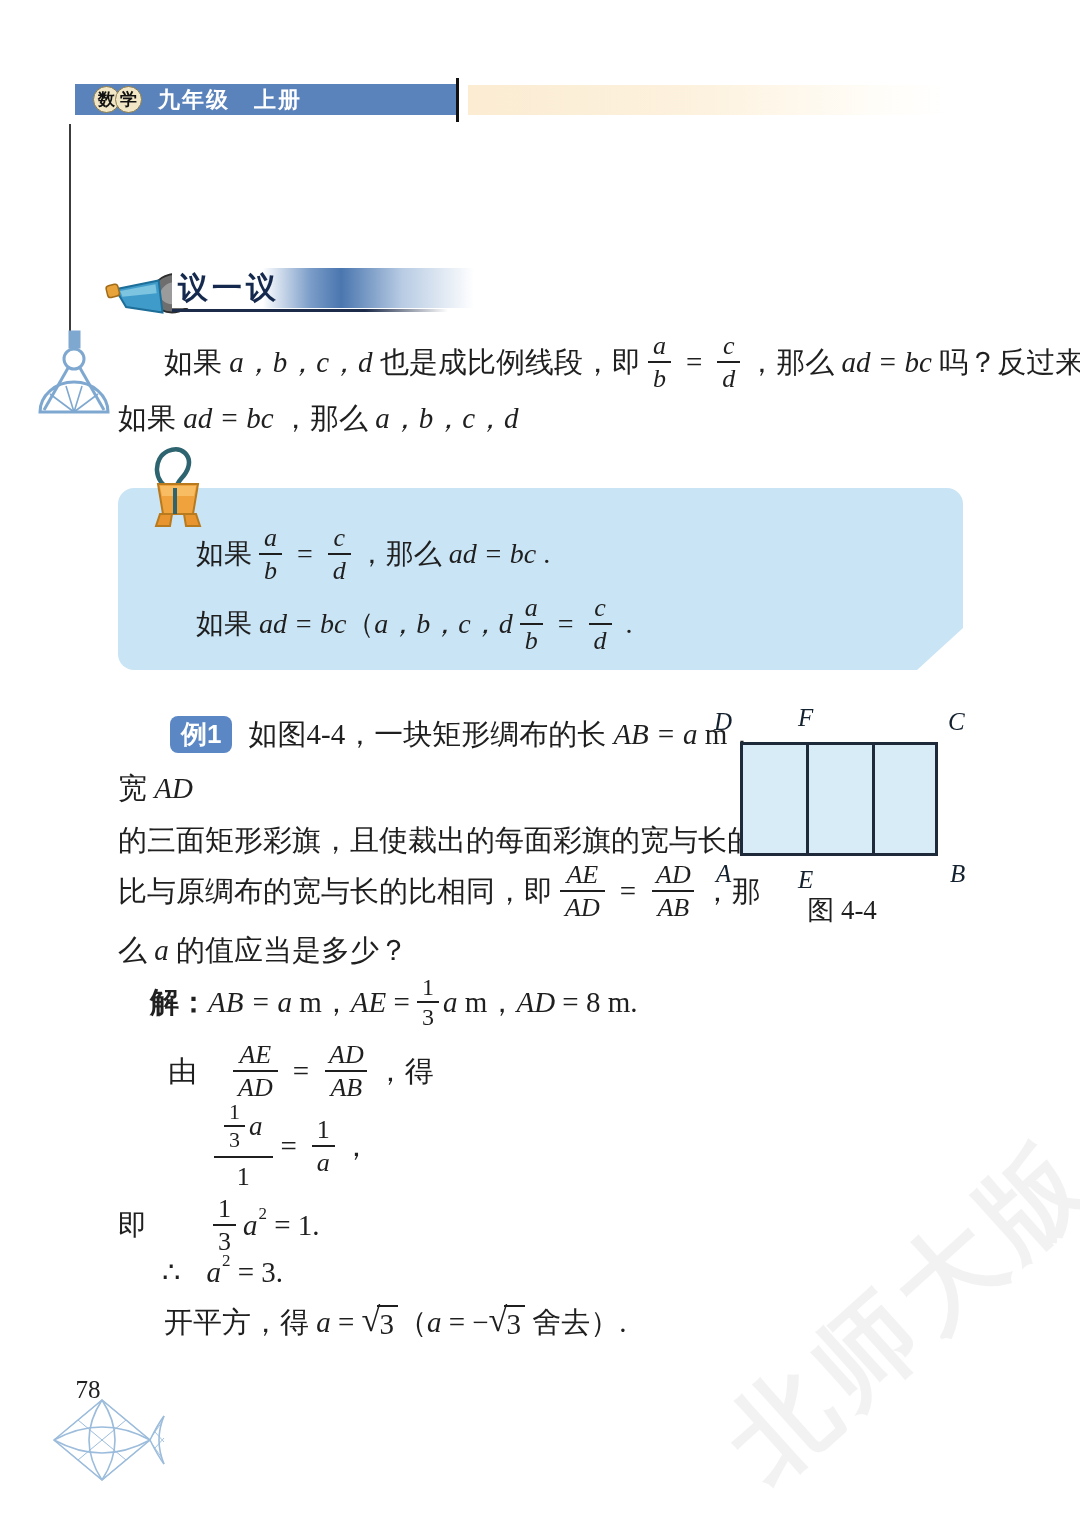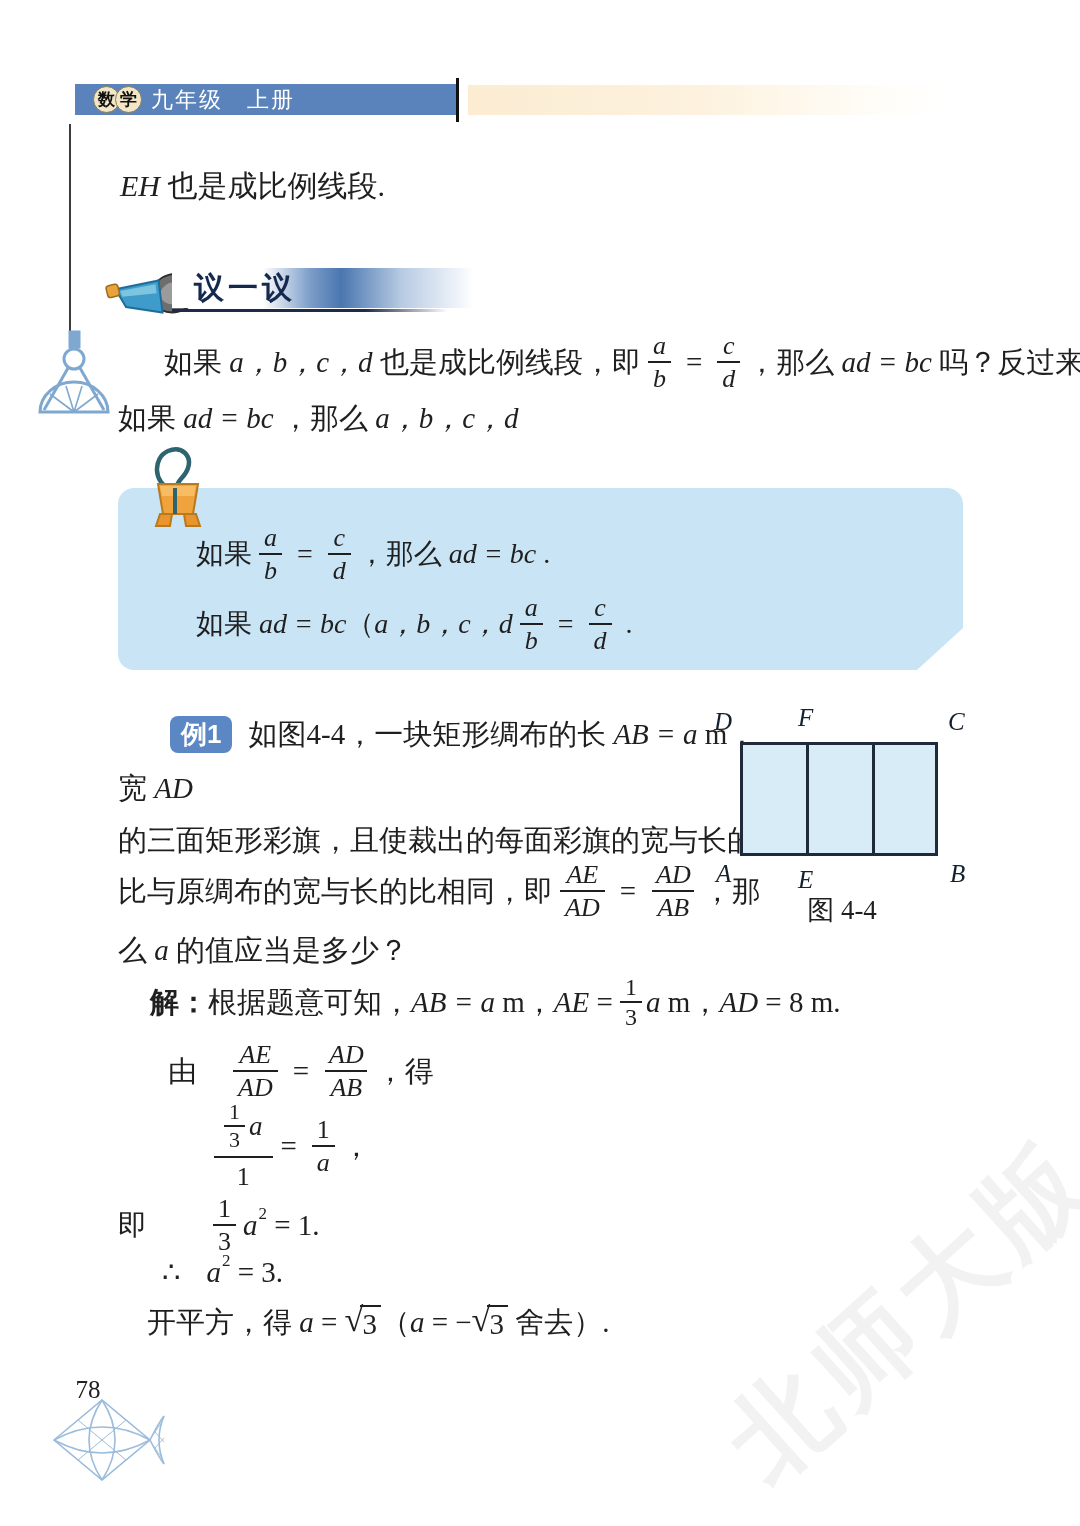--- a/index.html
+++ b/index.html
@@ -35,32 +35,32 @@
     left:75px;top:84px;width:382px;height:31px;background:#5b83bb;
     display:flex;align-items:center;padding-left:18px;box-sizing:border-box;
   }
   .badge-circles{display:flex;align-items:center;}
   .badge-circle{
     width:27px;height:27px;border-radius:50%;background:#f1e7c6;border:1px solid #8a7b4a;
     display:flex;align-items:center;justify-content:center;
     font-size:17px;font-weight:bold;color:#111;box-sizing:border-box;
   }
   .badge-circle.second{margin-left:-5px;}
-  .header-title{color:#ffffff;font-weight:normal;font-size:22px;margin-left:9px;letter-spacing:2px;}
+  .header-title{color:#ffffff;font-weight:bold;font-size:22px;margin-left:16px;letter-spacing:2px;}
   .header-sep{left:456px;top:78px;width:3px;height:44px;background:#111;}
   .beige-bar{left:468px;top:85px;width:480px;height:30px;
     background:linear-gradient(90deg,#fbecd2 0%,#fdf2df 50%,#fffdf8 85%,#ffffff 100%);}
   .left-rule{left:69px;top:124px;width:2px;height:208px;background:#3c3c3c;}
   
   .banner{
     left:172px;top:268px;width:302px;height:40px;
     background:linear-gradient(90deg,#ffffff 0%,#ffffff 30%,#7a9cc8 46%,#4a76af 56%,#b7cbe3 76%,#ffffff 100%);
     display:flex;align-items:center;
   }
-  .banner-title{font-size:30px;font-weight:bold;color:#15294e;letter-spacing:4px;padding-left:22px;}
+  .banner-title{font-size:30px;font-weight:bold;color:#15294e;letter-spacing:4px;padding-left:6px;}
   .banner-underline{left:172px;top:309px;width:276px;height:3px;
     background:linear-gradient(90deg,#1c2b4a 0%,#1c2b4a 70%,rgba(28,43,74,0) 100%);}
   
   .panel{
     left:118px;top:488px;width:845px;height:182px;background:#c9e4f5;border-radius:16px;
   }
   .curl{position:absolute;right:0;bottom:0;width:46px;height:42px;background:#ffffff;
     clip-path:polygon(100% 0,100% 100%,0 100%);}
   .curl-fold{position:absolute;left:0;top:0;width:100%;height:100%;
     clip-path:polygon(2% 98%,98% 2%,66% 34%,30% 70%);
@@ -108,24 +108,20 @@
       <rect x="40" y="2" width="9" height="15" fill="#7fa8d0"></rect>
       <circle cx="44" cy="29" r="10"></circle>
       <path d="M38 38 L14 80"></path>
       <path d="M50 38 L74 80"></path>
       <path d="M10 82 A 34 30 0 0 1 78 82 Z"></path>
       <path d="M44 82 L20 64 M44 82 L36 56 M44 82 L52 56 M44 82 L68 64" stroke-width="1.6"></path>
       <path d="M10 82 L78 82" stroke-width="2"></path>
     </g>
   </svg>
 
-  <div class="row" style="left:120px;top:166px;height:40px;font-size:30px">
-    <span class="var">EH</span>
-    <span class="cn"> 也是成比例线段.</span>
-  </div>
 
   <svg class="abs" style="left:102px;top:256px" width="104" height="78" viewBox="0 0 104 78">
     <g transform="rotate(-14 52 39)">
       <ellipse cx="72" cy="42" rx="23" ry="19" fill="#6e6e6e" stroke="#2d2d2d" stroke-width="2"></ellipse>
       <ellipse cx="72" cy="42" rx="14" ry="11" fill="#9b9b9b"></ellipse>
       <path d="M16 24 L60 26 L56 58 L22 44 Z" fill="#3f9bc9" stroke="#1d6e98" stroke-width="2"></path>
       <path d="M20 27 L56 29 L55 38 L21 33 Z" fill="#7cc4e0"></path>
       <rect x="7" y="19" width="12" height="12" rx="3" fill="#e8a33a" stroke="#a06c1c" stroke-width="1.5"></rect>
     </g>
   </svg>
@@ -242,21 +238,20 @@
   <span class="fig-label" style="left:714px;top:708px">D</span>
   <span class="fig-label" style="left:798px;top:704px">F</span>
   <span class="fig-label" style="left:948px;top:708px">C</span>
   <span class="fig-label" style="left:716px;top:860px">A</span>
   <span class="fig-label" style="left:798px;top:866px">E</span>
   <span class="fig-label" style="left:950px;top:860px">B</span>
   <div class="abs fig-caption">图 4-4</div>
 
   <div class="row" style="left:150px;top:972px;height:60px">
     <span class="cn bold">解：</span>
-    <span class="cn">根据题意可知，</span>
     <span class="var">AB = a</span>
     <span class="cn"> m，</span>
     <span class="var">AE</span>
     <span class="cn"> = </span>
     <span class="frac small" style="font-size:24px">
       <span class="num">1</span>
       <span class="den">3</span>
     </span>
     <span class="var">a</span>
     <span class="cn"> m，</span>
@@ -308,21 +303,21 @@
     <span class="cn"> = 1.</span>
   </div>
 
   <div class="row" style="left:162px;top:1250px;height:44px">
     <span class="cn">∴</span>
     <span class="var" style="margin-left:26px">a</span>
     <span class="sup">2</span>
     <span class="cn"> = 3.</span>
   </div>
 
-  <div class="row" style="left:147px;top:1296px;height:52px">
+  <div class="row" style="left:164px;top:1296px;height:52px">
     <span class="cn">开平方，得 </span>
     <span class="var">a</span>
     <span class="cn"> = </span>
     <span class="sqrt">
       <span class="sign">√</span>
       <span class="arg">3</span>
     </span>
     <span class="cn">（</span>
     <span class="var">a</span>
     <span class="cn"> = −</span>

